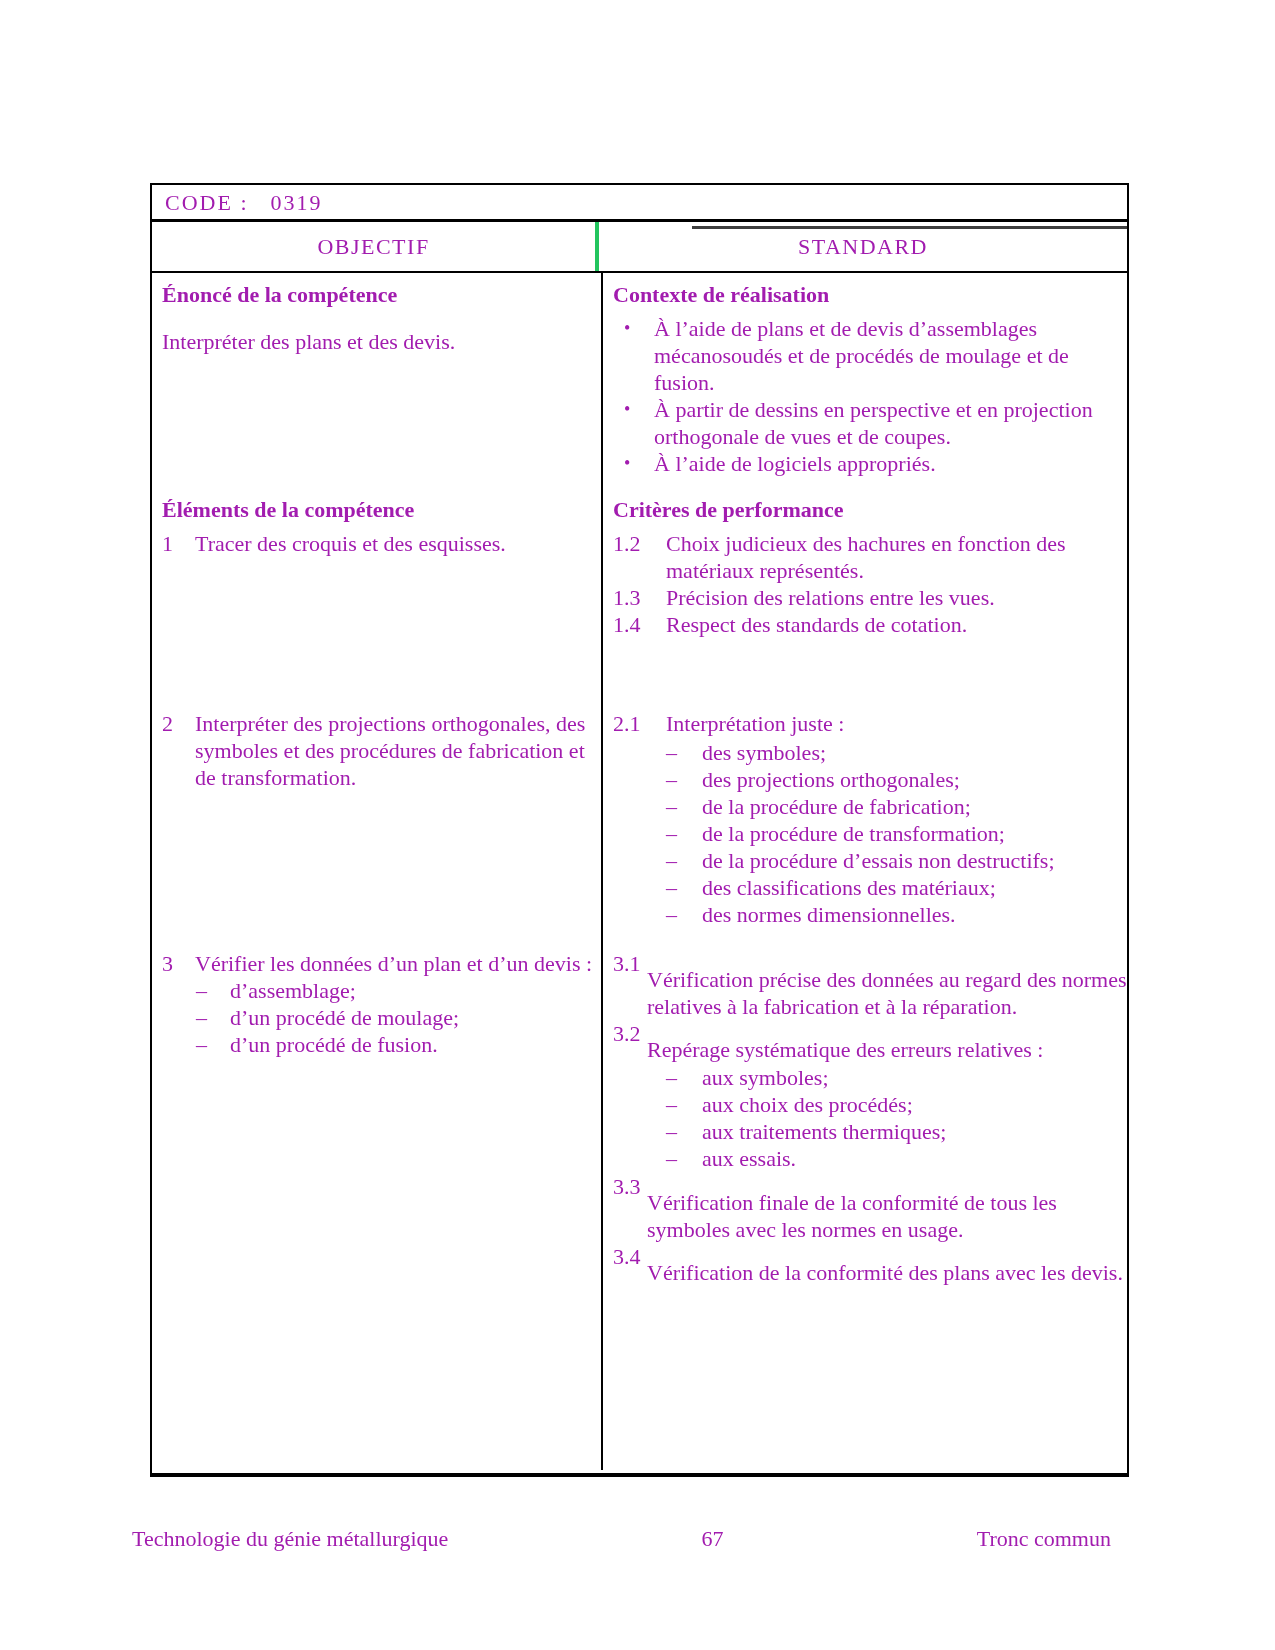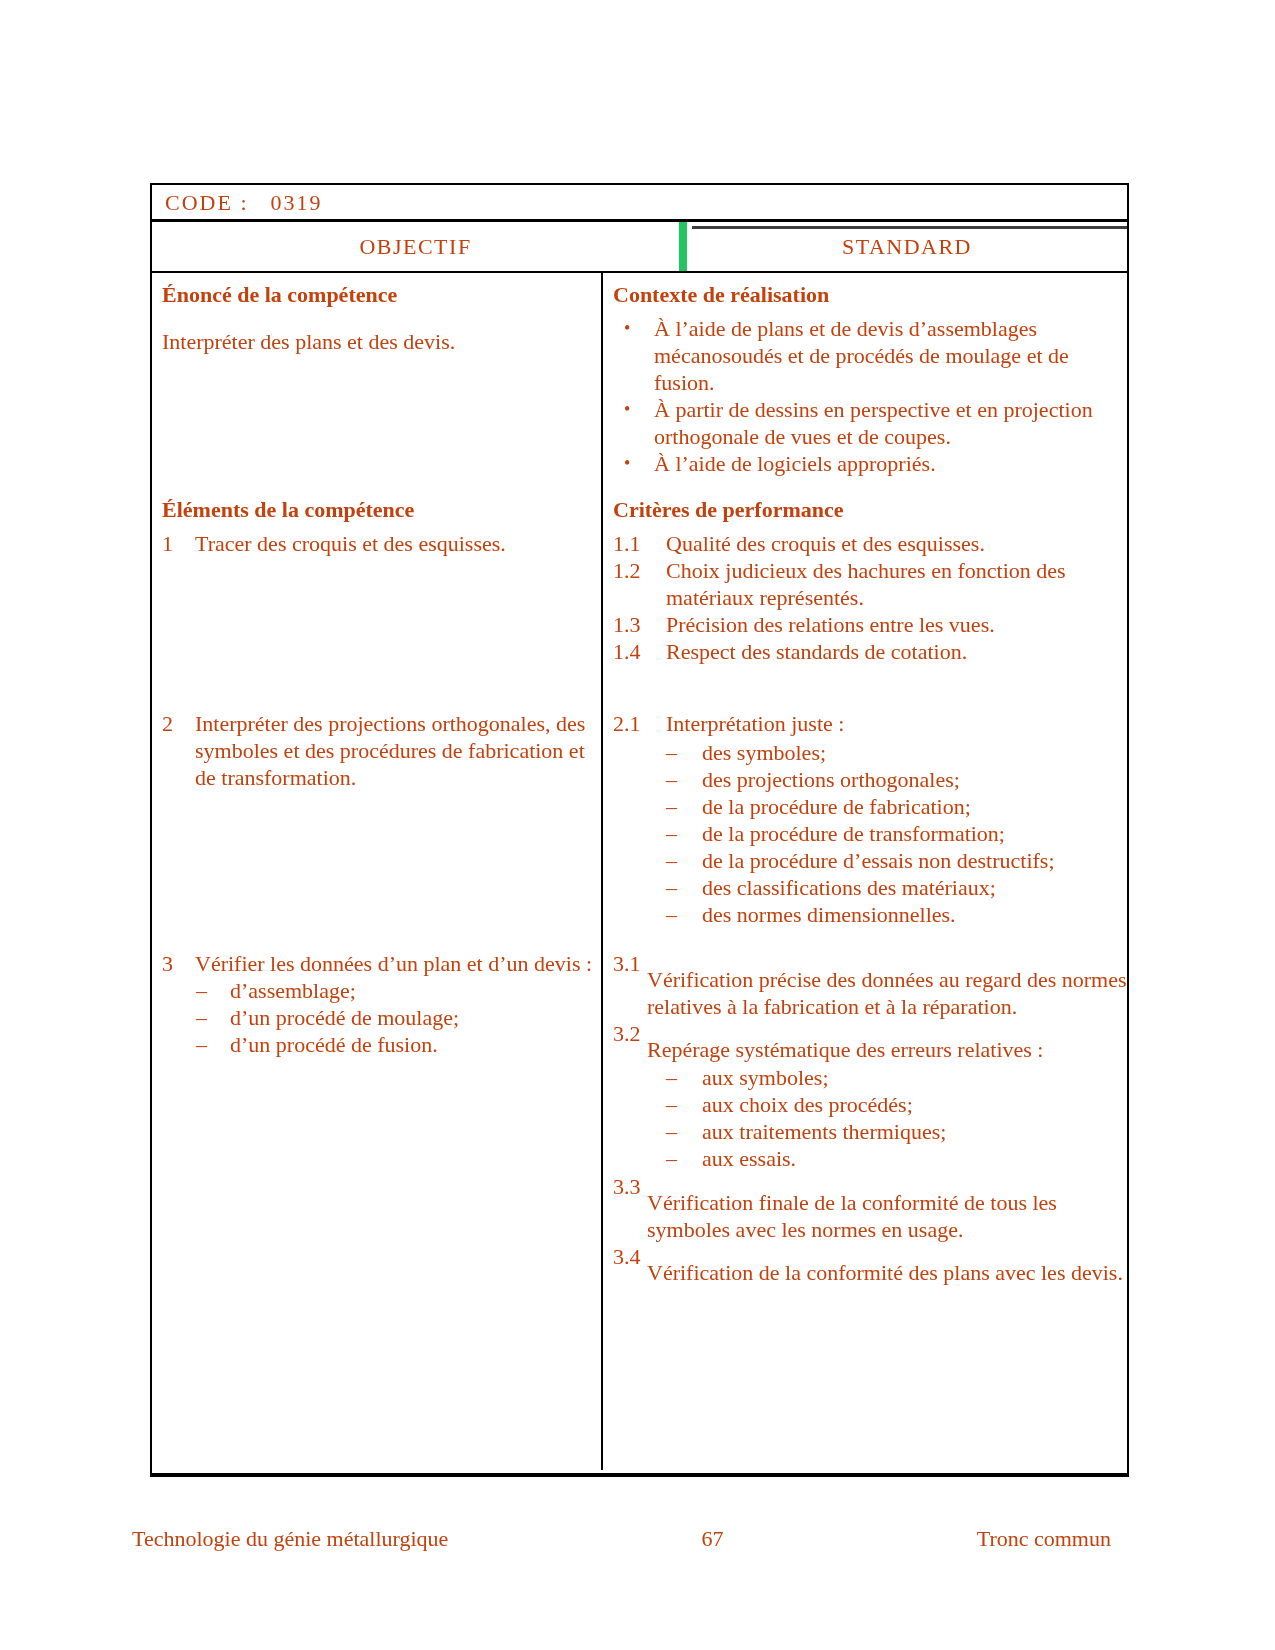--- a/index.html
+++ b/index.html
@@ -3,21 +3,21 @@
 <meta charset="utf-8">
 <style>
   * { margin:0; padding:0; box-sizing:border-box; }
   html,body { background:#777; }
   .page {
     position:relative;
     width:1275px; height:1650px;
     margin:0 auto;
     background:#ffffff;
     font-family:"Liberation Serif","DejaVu Serif",serif;
-    color:#c2410c;
+    color:#a21caf;
     font-size:22px;
     line-height:27px;
   }
   .doc-table {
     position:absolute; left:150px; top:183px;
     width:979px; height:1294px;
     border:2px solid #000;
     border-bottom-width:4px;
     background:#fff;
   }
@@ -36,21 +36,21 @@
   }
   .header-row {
     display:flex;
     height:51px;
     border-bottom:2px solid #000;
   }
   .header-cell {
     display:flex; align-items:center; justify-content:center;
     letter-spacing:1.5px;
   }
-  .header-cell.left { width:535px; border-right:8px solid #22c55e;font-family:Liberation Serif, serif; }
+  .header-cell.left { width:447px; border-right:4px solid #22c55e;font-family:Liberation Serif, serif; }
   .header-cell.right { flex:1; }
   .body-grid {
     display:grid;
     grid-template-columns:451px 1fr;
     grid-template-rows:215px 214px 240px 1fr;
     height:1197px;
   }
   .cell { padding:8px 8px 0 10px; overflow:hidden; }
   .cell.lcol { border-right:2px solid #000; padding-right:6px; }
   .cell.rcol { padding-left:10px; padding-right:0; }
@@ -141,24 +141,20 @@
         <div class="num-item">
           <span class="num">1</span>
           <span class="txt">Tracer des croquis et des esquisses.</span>
         </div>
       </div>
 
       <div class="cell rcol">
         <div class="bold-title">Critères de performance</div>
         <div class="crit-list">
           <div class="crit-item">
-            <span class="num">1.1</span>
-            <span class="txt">Qualité des croquis et des esquisses.</span>
-          </div>
-          <div class="crit-item">
             <span class="num">1.2</span>
             <span class="txt">Choix judicieux des hachures en fonction des matériaux représentés.</span>
           </div>
           <div class="crit-item">
             <span class="num">1.3</span>
             <span class="txt">Précision des relations entre les vues.</span>
           </div>
           <div class="crit-item">
             <span class="num">1.4</span>
             <span class="txt">Respect des standards de cotation.</span>

